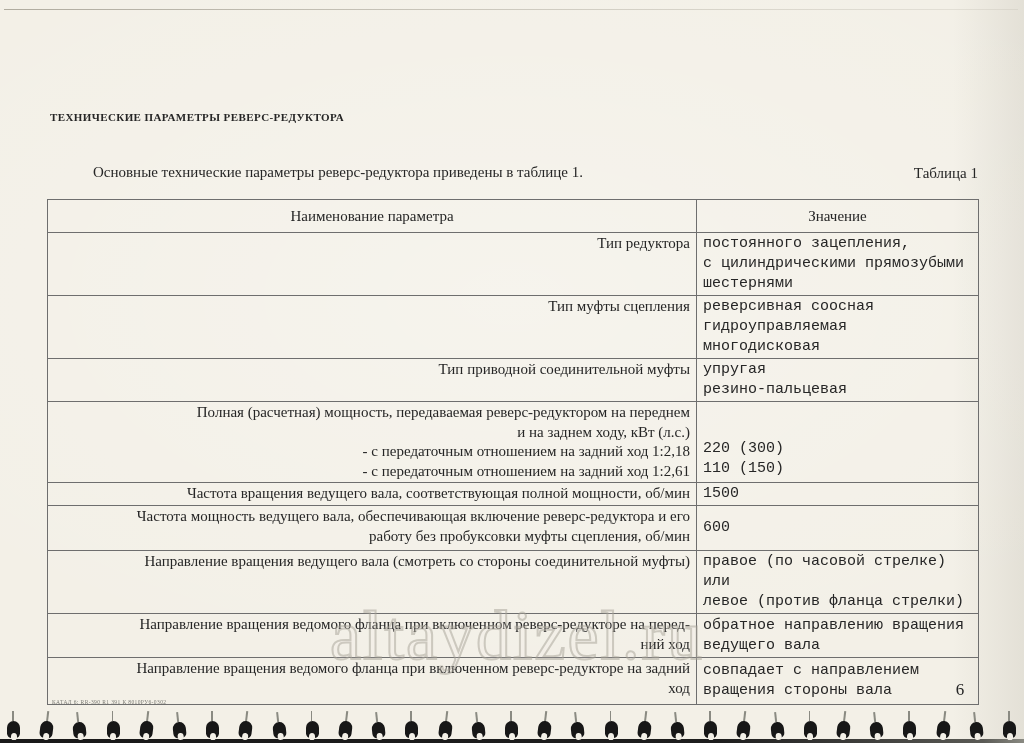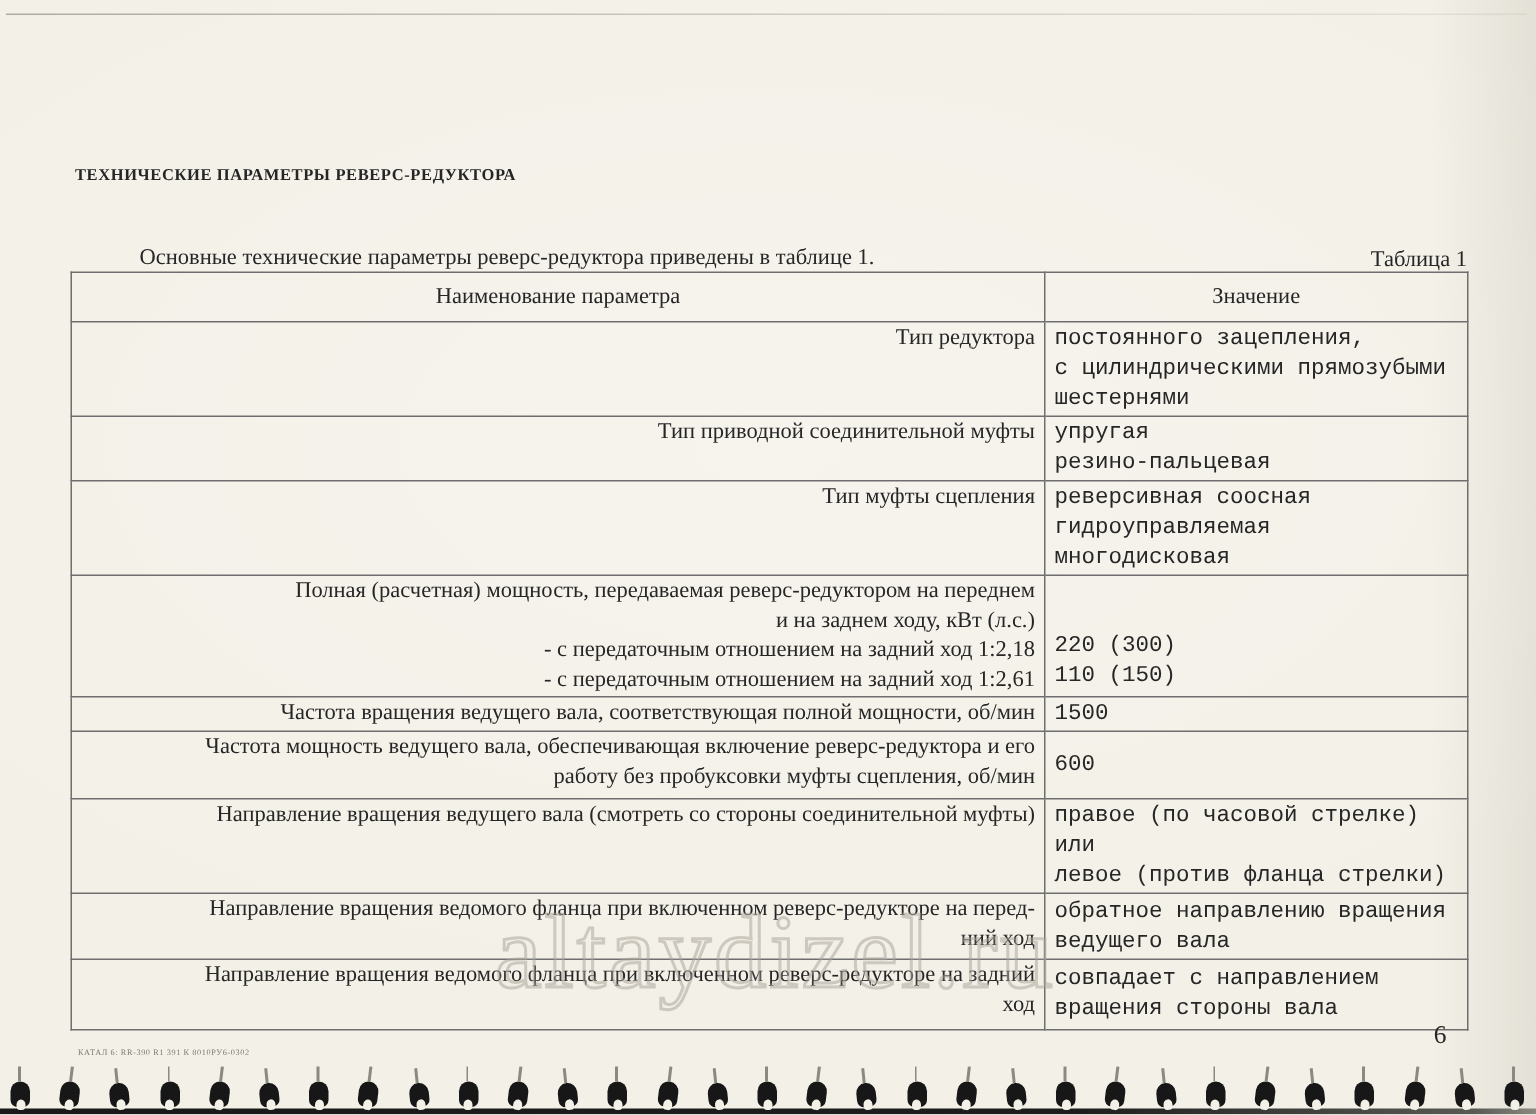--- a/index.html
+++ b/index.html
@@ -25,21 +25,21 @@
   .doc-title{
     position:absolute;left:50px;top:104px;
     font-size:11px;font-weight:bold;letter-spacing:0.4px;white-space:nowrap;
   }
   .doc-intro{
     position:absolute;left:93px;top:147px;font-size:15px;white-space:nowrap;margin-top:17px;
   }
   .table-caption{
     position:absolute;left:47px;top:165px;width:931px;text-align:right;font-size:15px;
   }
-  .doc-table{position:absolute;left:47px;top:181px;width:931px;}
+  .doc-table{position:absolute;left:47px;top:199px;width:931px;}
   .doc-table table{
     border-collapse:collapse;table-layout:fixed;width:931px;
     font-size:15px;color:var(--ink);
   }
   .doc-table col.c-name{width:649px;}
   .doc-table col.c-value{width:282px;}
   .doc-table th,.doc-table td{
     border:1px solid var(--border);
     padding:1px 6px;
   }
@@ -117,37 +117,37 @@
           <tr style="height: 61px;">
             <td class="name-cell">
               <div class="ln">Тип редуктора</div>
             </td>
             <td class="value-cell align-center">
               <div class="ln">постоянного зацепления,</div>
               <div class="ln">с цилиндрическими прямозубыми</div>
               <div class="ln">шестернями</div>
             </td>
           </tr>
-          <tr style="height: 42px;">
-            <td class="name-cell">
-              <div class="ln">Тип приводной соединительной муфты</div>
-            </td>
-            <td class="value-cell align-center">
-              <div class="ln">упругая</div>
-              <div class="ln">резино-пальцевая</div>
-            </td>
-          </tr>
           <tr style="height: 58px;">
             <td class="name-cell">
               <div class="ln">Тип муфты сцепления</div>
             </td>
             <td class="value-cell align-center">
               <div class="ln">реверсивная соосная</div>
               <div class="ln">гидроуправляемая</div>
               <div class="ln">многодисковая</div>
+            </td>
+          </tr>
+          <tr style="height: 42px;">
+            <td class="name-cell">
+              <div class="ln">Тип приводной соединительной муфты</div>
+            </td>
+            <td class="value-cell align-center">
+              <div class="ln">упругая</div>
+              <div class="ln">резино-пальцевая</div>
             </td>
           </tr>
           <tr style="height: 78px;">
             <td class="name-cell">
               <div class="ln">Полная (расчетная) мощность, передаваемая реверс-редуктором на переднем</div>
               <div class="ln">и на заднем ходу, кВт (л.с.)</div>
               <div class="ln">&nbsp;&nbsp;&nbsp;- с передаточным отношением на задний ход 1:2,18</div>
               <div class="ln">&nbsp;&nbsp;&nbsp;- с передаточным отношением на задний ход 1:2,61</div>
             </td>
             <td class="value-cell align-bottom">

